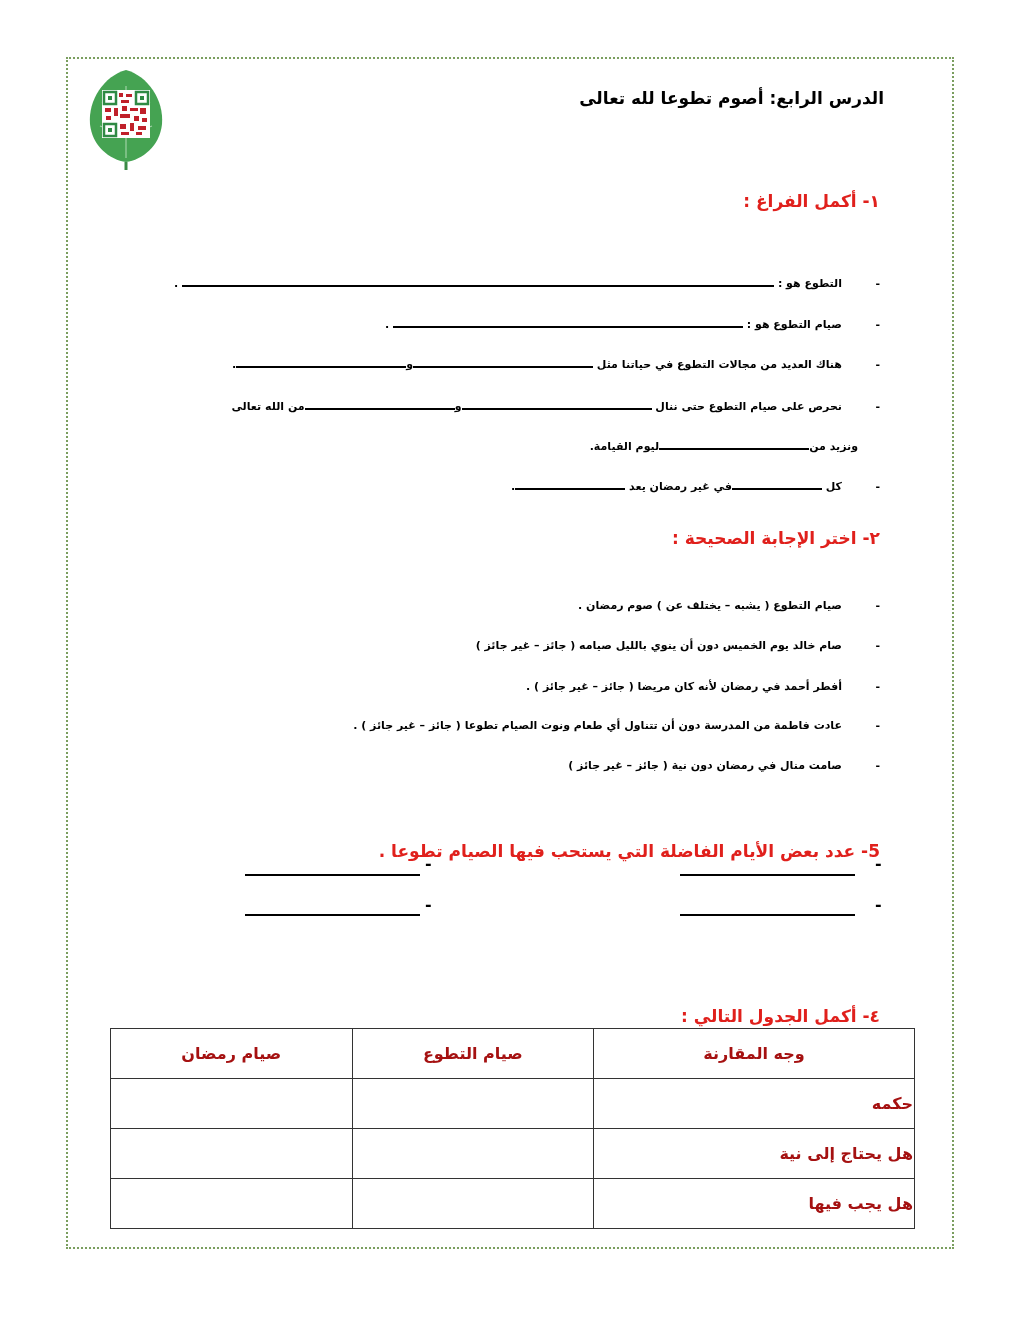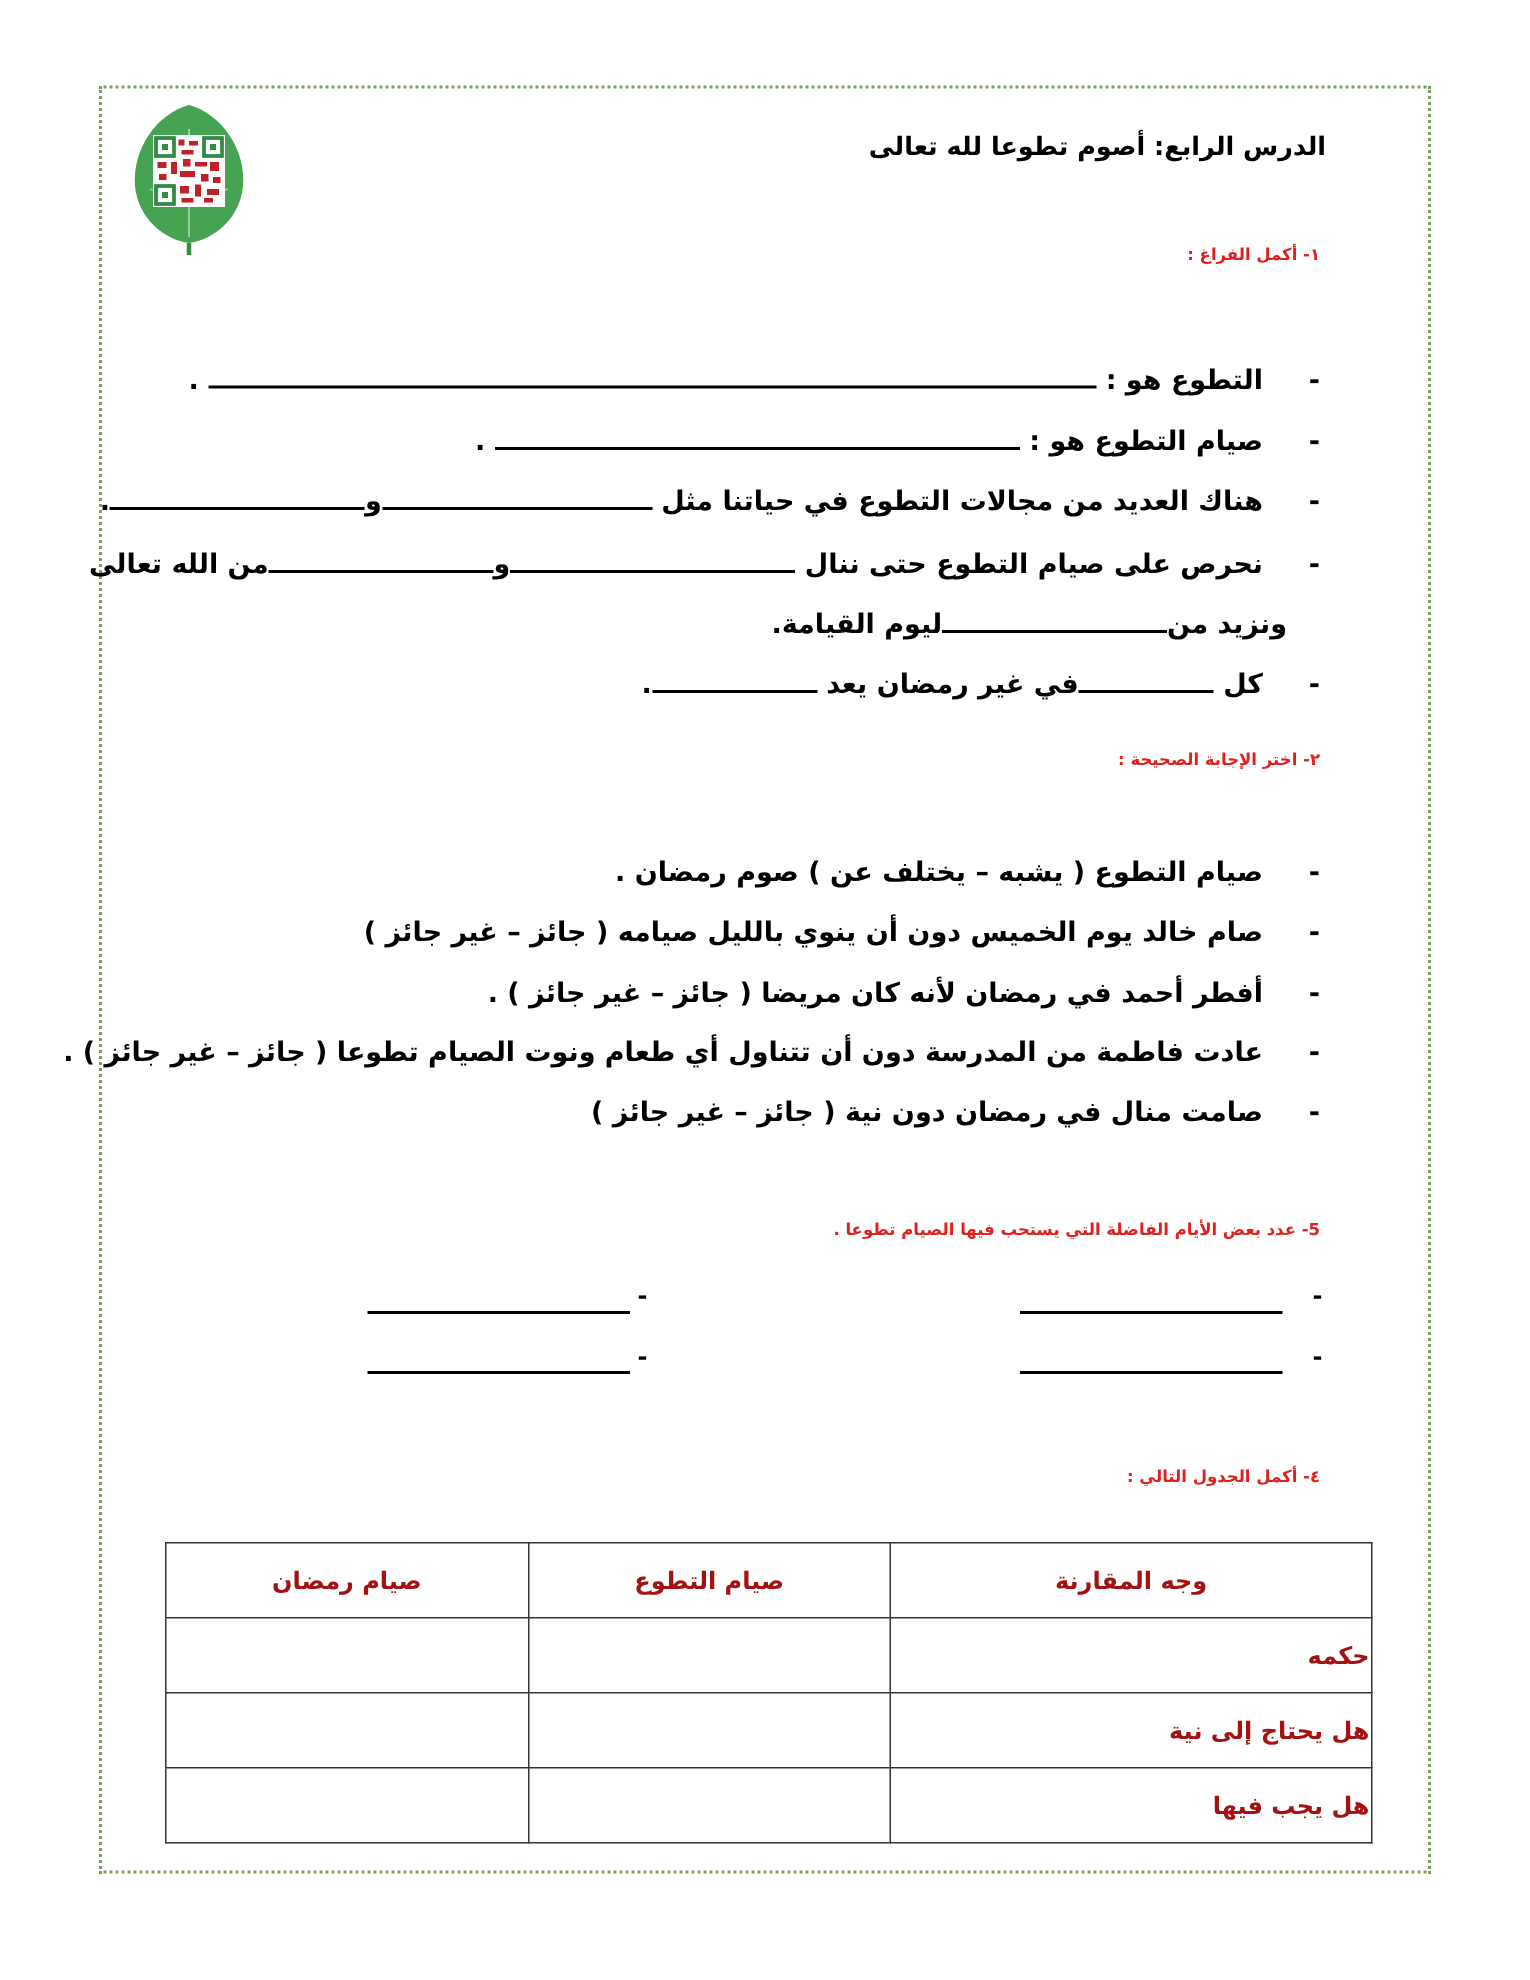--- a/index.html
+++ b/index.html
@@ -3,22 +3,22 @@
 <meta charset="utf-8">
 <style>
   html, body { margin: 0; padding: 0; background: #ffffff; }
   body { width: 1020px; height: 1320px; position: relative; overflow: hidden;
          font-family: "DejaVu Sans", "Liberation Sans", sans-serif; color: #000; }
   .page-border { position: absolute; left: 66px; top: 57px; width: 888px; height: 1192px;
     border: 2px dotted #7a9e5f; box-sizing: border-box; }
   .logo { position: absolute; left: 88px; top: 66px; width: 76px; height: 104px; }
   .rtl { direction: rtl; position: absolute; white-space: nowrap; }
   .title { right: 136px; top: 88px; font-size: 17px; font-weight: bold; }
-  .section-heading { font-size: 11px; font-weight: bold; color: #e0201c; }
-  .line { font-size: 18px; font-weight: bold; }
+  .section-heading { font-size: 17px; font-weight: bold; color: #e0201c; margin-top: 28px; }
+  .line { font-size: 11px; font-weight: bold; margin-top: 28px; }
   .bullet { display: inline-block; width: 26px; text-align: right; margin-left: 12px; }
   .blank { display: inline-block; border-bottom: 2px solid #000; height: 14px; vertical-align: baseline; }
   .s3-dash { position: absolute; font-weight: bold; font-size: 16px; }
   .s3-blank { position: absolute; height: 0; border-bottom: 2px solid #000; }
   table.compare { position: absolute; left: 110px; top: 1028px; width: 805px; border-collapse: collapse; direction: rtl; }
   table.compare td, table.compare th { border: 1px solid #333; height: 47px; 
     font-size: 16px; font-weight: bold; color: #a51111; }
   table.compare th { font-weight: bold; }
 </style>
 </head>

